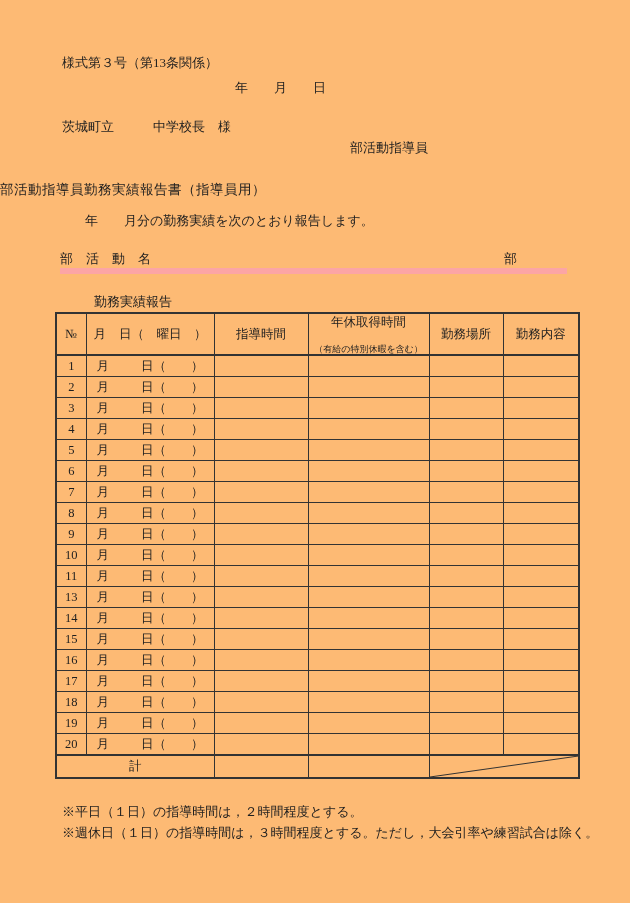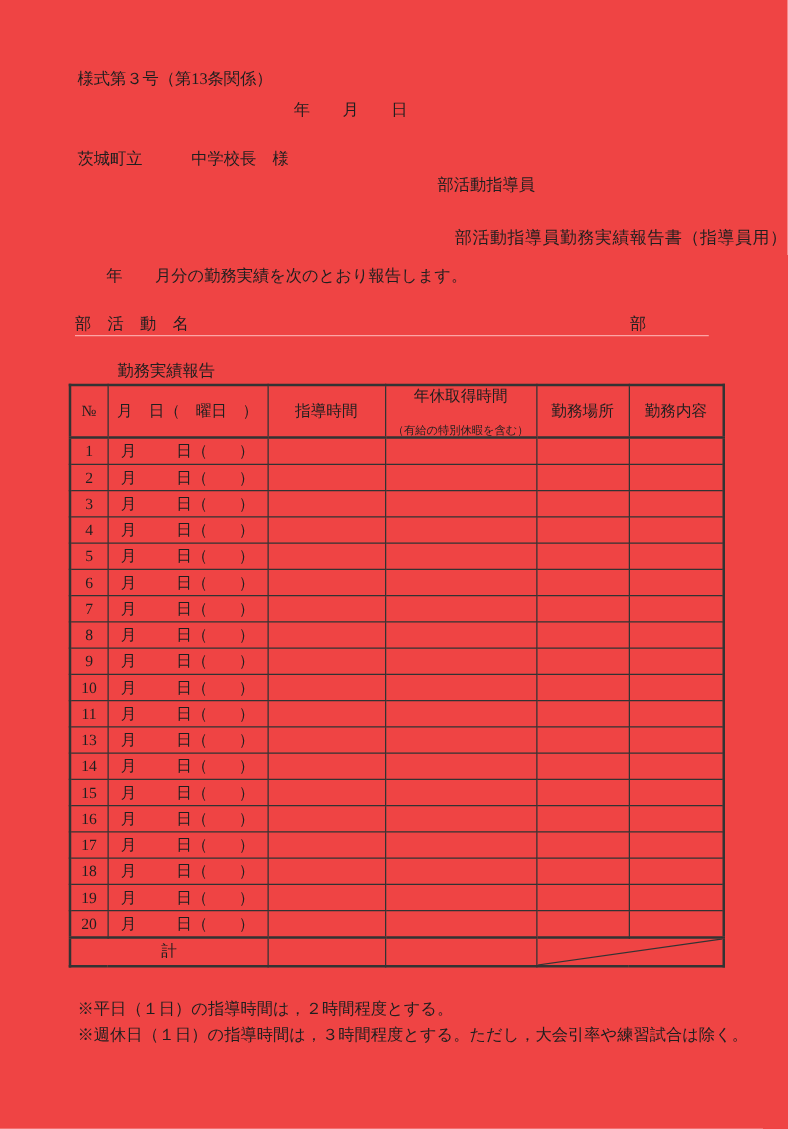--- a/index.html
+++ b/index.html
@@ -11,21 +11,21 @@
     width: 630px;
     height: 903px;
     font-family: "Liberation Serif", "DejaVu Serif", serif;
     color: #1f1f1f;
     overflow: hidden;
   }
   .page {
     position: relative;
     width: 630px;
     height: 903px;
-    background: #ef4444;
+    background: #fdba74;
   }
   .form-number {
     padding-top: 56px;
     margin-left: 62px;
     font-size: 13px;
     line-height: 14px;
   }
   .date-line {
     margin-top: 11px;
     margin-right: 69px;
@@ -40,39 +40,39 @@
     line-height: 15px;
   }
   .sender {
     margin-top: 6px;
     margin-left: 350px;
     font-size: 13px;
     line-height: 15px;
   }
   .title {
     margin: 26px 0 0 0;
-    text-align: right;
+    text-align: left;
     font-size: 13.5px;
     font-weight: normal;
     line-height: 17px;
     letter-spacing: 0.5px;
   }
   .report-sentence {
     margin-top: 15px;
     margin-left: 85px;
     font-size: 13px;
     line-height: 15px;
   }
   .club-line {
     margin-top: 23px;
     margin-left: 60px;
     width: 507px;
     display: flex;
     align-items: flex-end;
-    border-bottom: 1px solid #fca5a5;
+    border-bottom: 6px solid #fca5a5;
     padding-bottom: 2px;
     font-size: 13px;
     line-height: 15px;
   }
   .club-fill { flex: 1; }
   .club-tail { width: 50px; }
   .table-label {
     margin-top: 20px;
     margin-left: 94px;
     margin-bottom: 3px;

